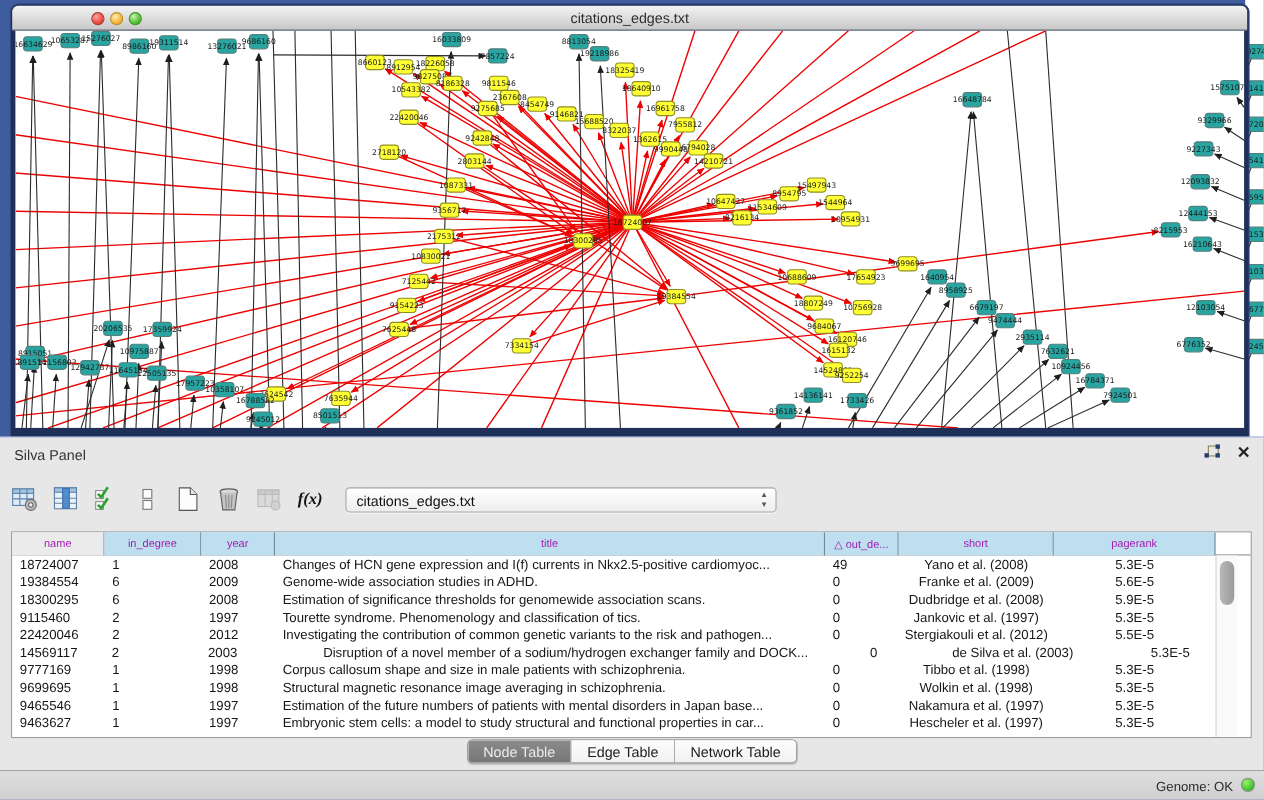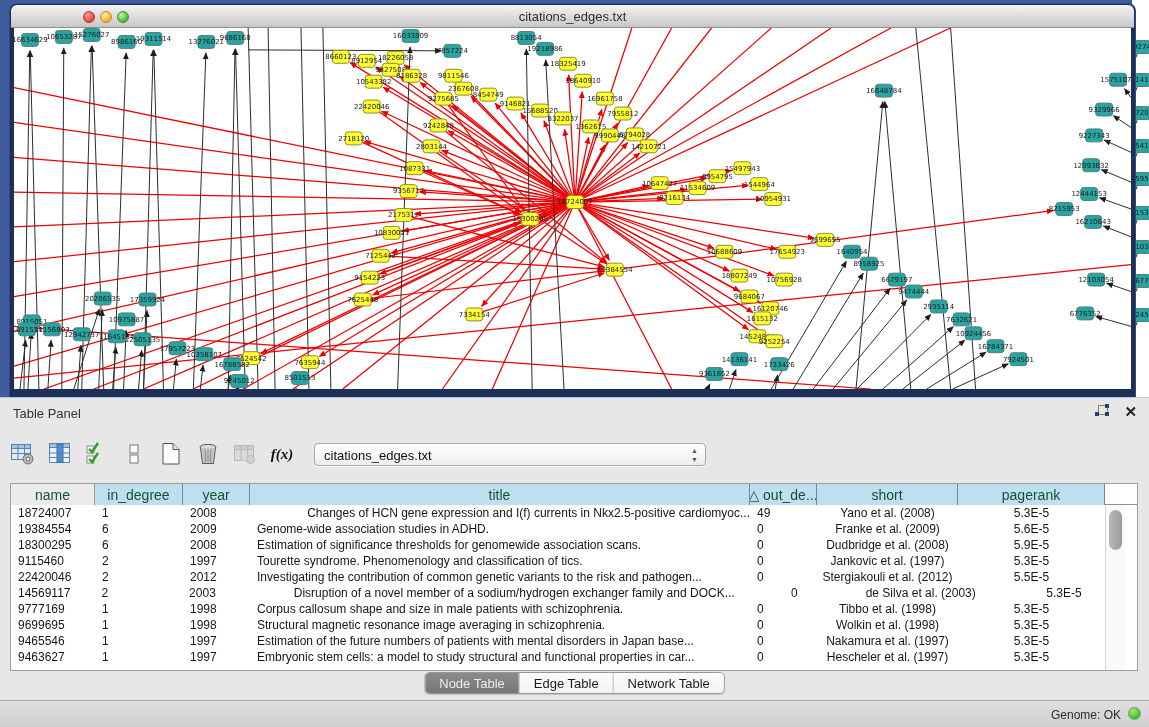--- a/index.html
+++ b/index.html
@@ -36,21 +36,21 @@
   .tb-ic { width:26px; height:26px; display:flex; align-items:center; justify-content:center; }
   .tb-ic.disabled { opacity:.5; }
   .fx { font-family:"Liberation Serif", serif; font-style:italic; font-weight:bold; font-size:15px; color:#111; }
   .combo { position:relative; width:392px; height:23px; margin-left:8px; border:1px solid #A9A9A9; border-radius:4px;
            background:linear-gradient(#FFFFFF,#EDEDED); box-shadow:0 1px 0 rgba(255,255,255,.7); }
   .combo-text { position:absolute; left:9px; top:4px; font-size:13px; color:#111; }
   .combo-arrows { position:absolute; right:7px; top:2px; font-size:7px; color:#555; line-height:9px; text-align:center; }
 
   .tablewrap { position:absolute; left:10px; top:85px; width:1128px; height:188px; background:#fff; border:1px solid #9E9E9E; }
   .thead { display:flex; height:21px; border-bottom:1px solid #8F8F8F; }
-  .thcell { height:21px; background:#BEDFEF; border-right:1px solid #6F8B99; font-size:14px; color:#14532d;
+  .thcell { height:21px; background:#BEDFEF; border-right:1px solid #6F8B99; font-size:10px; color:#a21caf;
             display:flex; align-items:center; justify-content:center; overflow:hidden; white-space:nowrap; }
   .thcell.first { background:#EBEBEB; border-right:1px solid #9A9A9A; }
   .tbody { position:relative; }
   .trow { display:flex; height:16px; }
   .tcell { font-size:12px; color:#161616; line-height:16px; white-space:nowrap; overflow:hidden; padding-left:7px; }
   .tcell.center { text-align:center; padding-left:0; }
   .vscroll { position:absolute; right:12px; top:21px; width:20px; bottom:0; background:#FAFAFA; border-left:1px solid #D6D6D6; }
   .vthumb { position:absolute; left:3px; top:5px; width:13px; height:40px; border-radius:7px;
             background:linear-gradient(90deg,#B9B9B9,#9A9A9A); }
 
@@ -479,21 +479,21 @@
           <text x="226" y="357.4" text-anchor="middle" class="gnode-label">9245012</text>
           <rect x="278.5" y="345.5" width="17" height="13" rx="3" fill="#29A5A1" stroke="#557F7D"></rect>
           <text x="287" y="354.4" text-anchor="middle" class="gnode-label">8501513</text>
         </g>
     </svg>
   </div>
 </div>
 
 <div class="panel">
   <div class="panel-header">
-    <span class="panel-title">Table Panel</span>
+    <span class="panel-title">Silva Panel</span>
     <div class="ph-icons">
       <span class="float-ic">
         <span class="sq"></span>
         <span class="dot" style="left:0; top:8px;"></span>
         <span class="dot" style="left:10px; top:0;"></span>
         <span class="dot" style="left:10px; top:8px;"></span>
       </span>
       <span class="close-ic">✕</span>
     </div>
   </div>
@@ -574,21 +574,21 @@
         <div class="thcell" style="width: 500px;">title</div>
         <div class="thcell" style="width: 67px;">△ out_de...</div>
         <div class="thcell" style="width: 141px;">short</div>
         <div class="thcell" style="width: 147px;">pagerank</div>
       </div>
     <div class="tbody">
         <div class="trow">
           <div class="tcell" style="width: 84px;">18724007</div>
           <div class="tcell" style="width: 88px;">1</div>
           <div class="tcell" style="width: 67px;">2008</div>
-          <div class="tcell" style="width: 500px; text-align: right;">Changes of HCN gene expression and I(f) currents in Nkx2.5-positive cardiomyoc...</div>
+          <div class="tcell" style="width: 500px;">Changes of HCN gene expression and I(f) currents in Nkx2.5-positive cardiomyoc...</div>
           <div class="tcell" style="width: 67px;">49</div>
           <div class="tcell center" style="width: 141px;">Yano et al. (2008)</div>
           <div class="tcell center" style="width: 147px;">5.3E-5</div>
         </div>
         <div class="trow">
           <div class="tcell" style="width: 84px;">19384554</div>
           <div class="tcell" style="width: 88px;">6</div>
           <div class="tcell" style="width: 67px;">2009</div>
           <div class="tcell" style="width: 500px;">Genome-wide association studies in ADHD.</div>
           <div class="tcell" style="width: 67px;">0</div>

